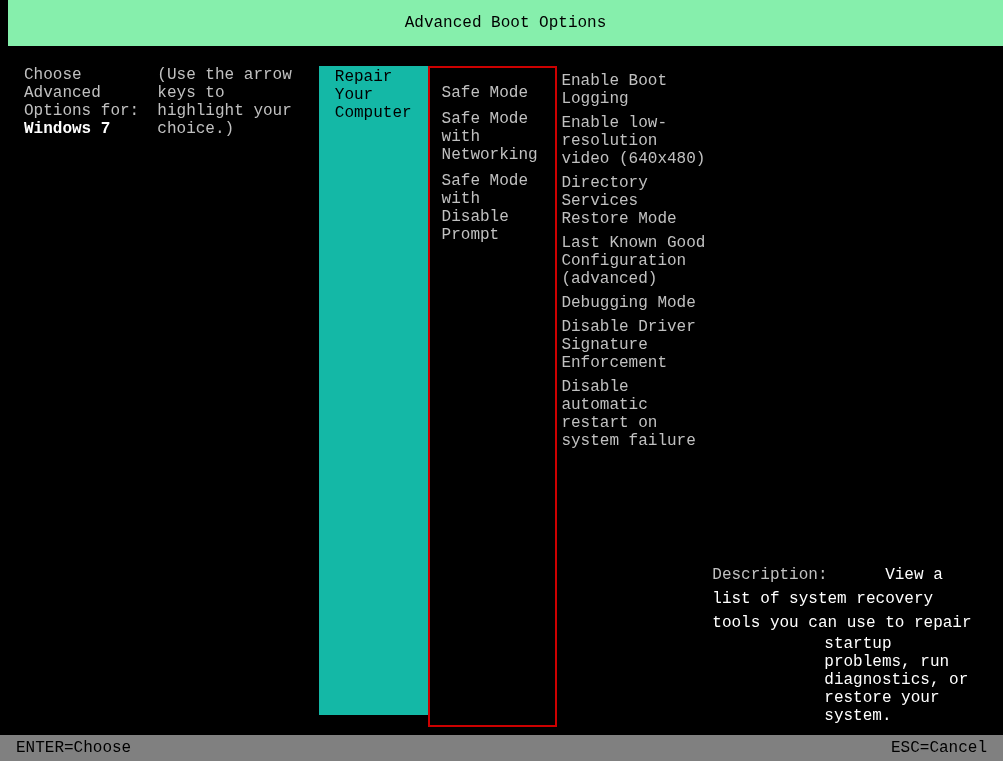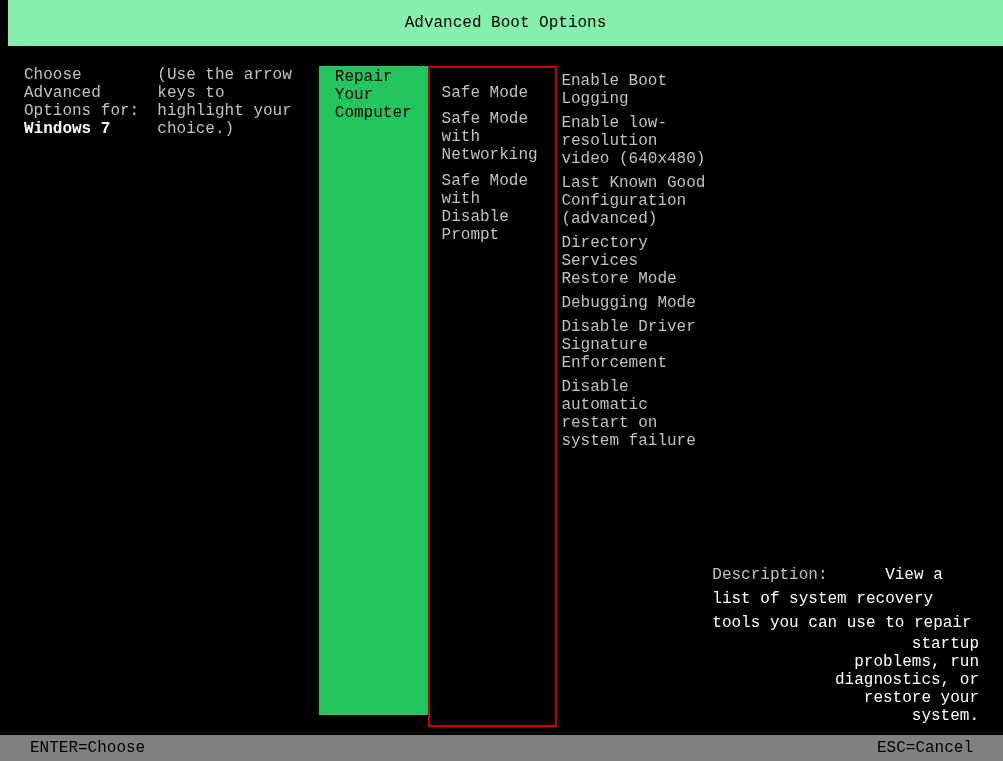--- a/index.html
+++ b/index.html
@@ -45,21 +45,21 @@
       color: #ffffff;
       font-weight: bold;
     }
 
     .hint-line {
       margin-bottom: 24px;
       font-size: 16px;
     }
 
     .repair-option {
-      background-color: #22c55e;
+      background-color: #14b8a6;
       color: #000000;
       display: inline-block;
       padding: 2px 16px;
       margin-bottom: 20px;
       font-size: 16px;
     }
 
     .safe-mode-box {
       border: 2px solid #cc0000;
       padding: 8px 12px;
@@ -102,29 +102,28 @@
 
     .description-line .desc-text {
       color: #ffffff;
       margin-left: 48px;
     }
 
     .description-indent {
       padding-left: 112px;
       font-size: 16px;
       color: #ffffff;
-      text-align: right;
     }
 
     .bottom-bar {
       background-color: #808080;
       color: #000000;
       display: flex;
       justify-content: space-between;
-      padding: 4px 30px;
+      padding: 4px 16px;
       font-size: 16px;
       text-align: right;
     }
   </style>
 </head>
 <body>
 
 <div class="title-bar">
   <span>Advanced Boot Options</span>
 </div>
@@ -143,22 +142,22 @@
 
   <div class="safe-mode-box">
     <span class="menu-item">Safe Mode</span>
     <span class="menu-item">Safe Mode with Networking</span>
     <span class="menu-item">Safe Mode with Disable Prompt</span>
   </div>
 
   <div class="menu-list">
     <span class="menu-item">Enable Boot Logging</span>
     <span class="menu-item">Enable low-resolution video (640x480)</span>
+    <span class="menu-item">Directory Services Restore Mode</span>
     <span class="menu-item">Last Known Good Configuration (advanced)</span>
-    <span class="menu-item">Directory Services Restore Mode</span>
     <span class="menu-item">Debugging Mode</span>
     <span class="menu-item">Disable Driver Signature Enforcement</span>
     <span class="menu-item">Disable automatic restart on system failure</span>
   </div>
 
 
   <div class="description-section">
     <div class="description-line">
       <span>Description: </span><span class="desc-text">View a list of system recovery tools you can use to repair</span>
     </div>

